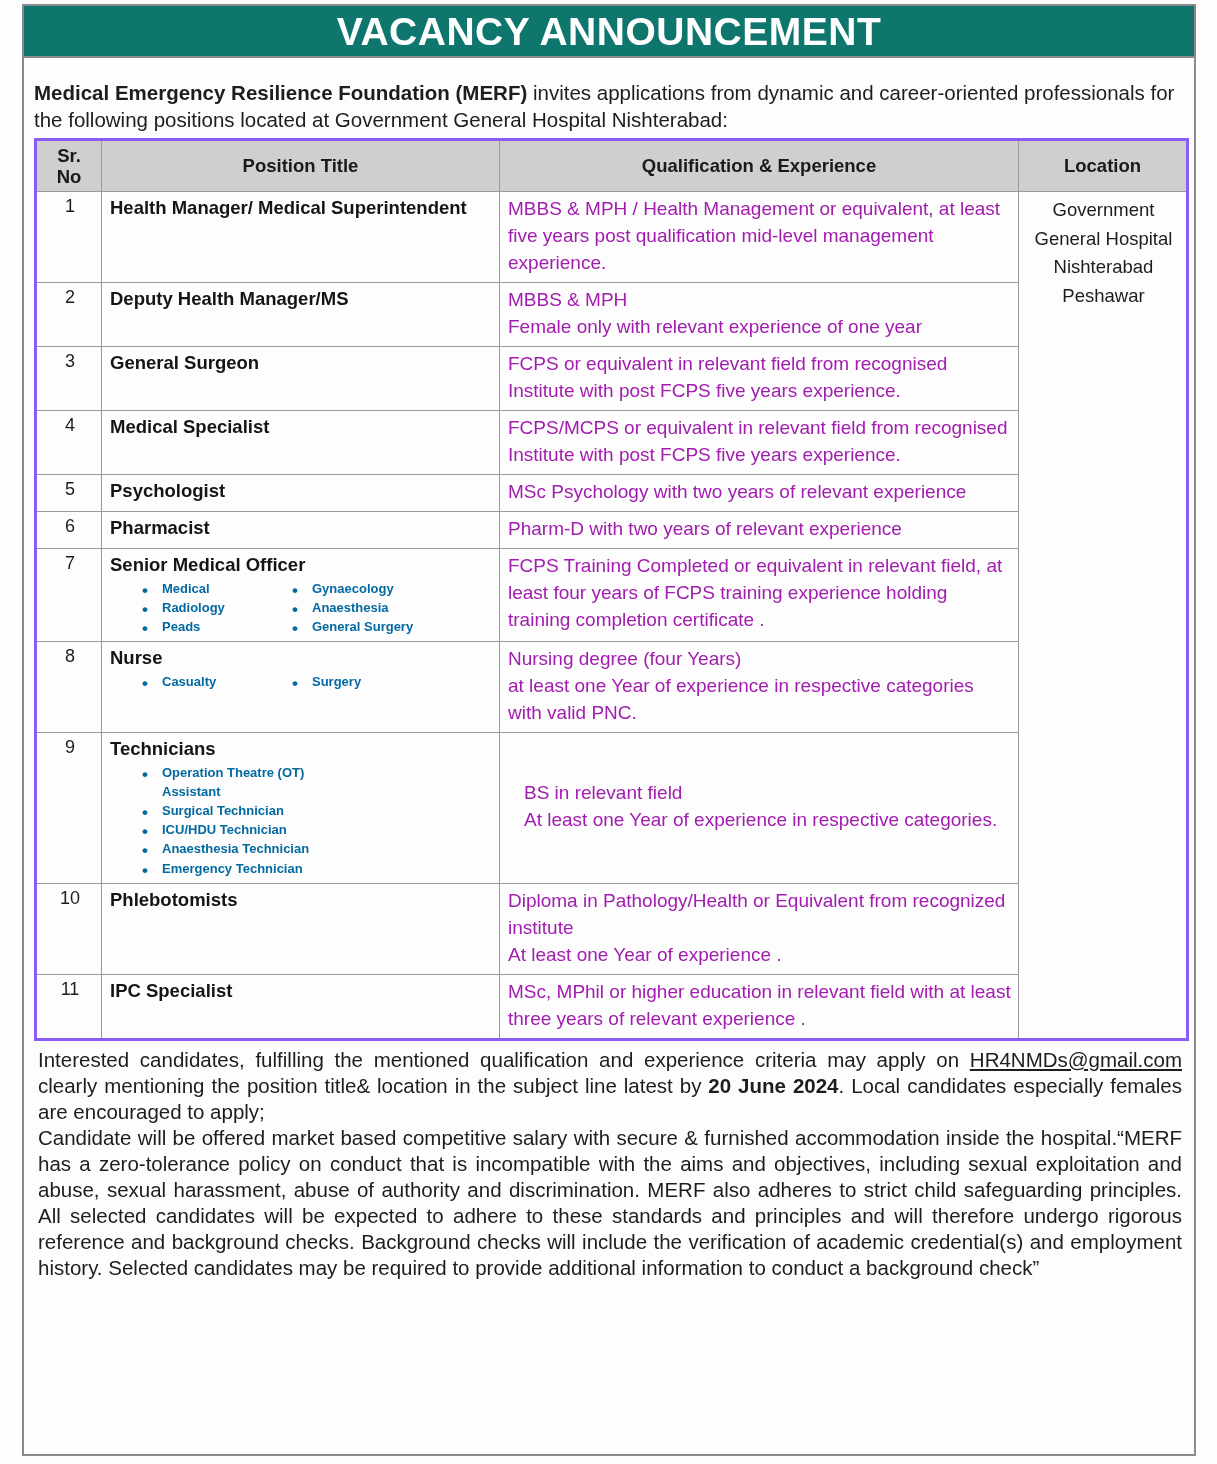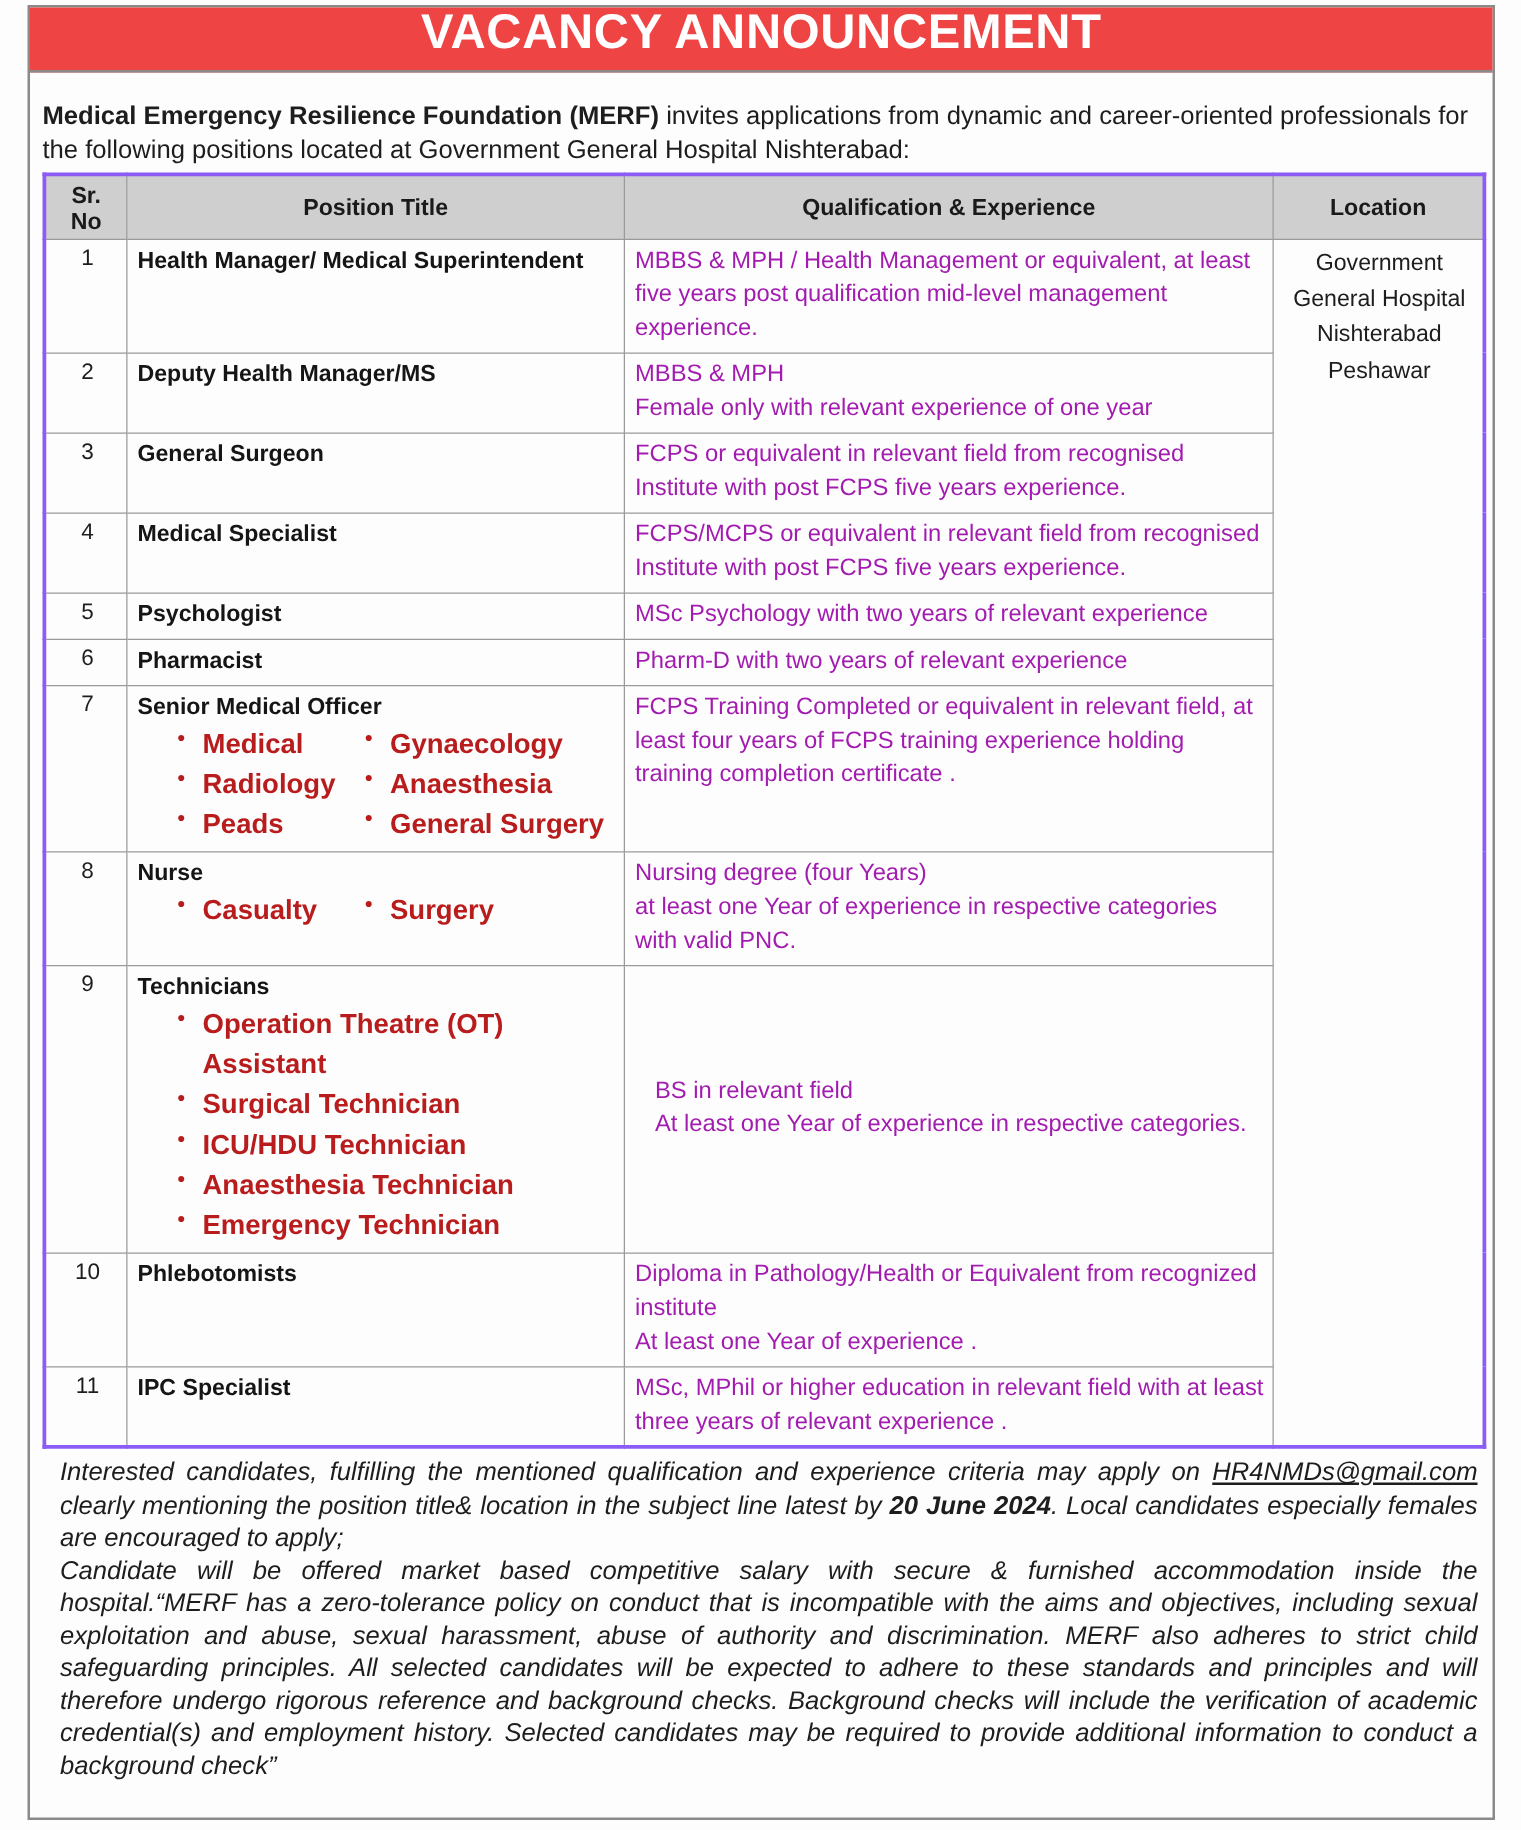--- a/index.html
+++ b/index.html
@@ -26,23 +26,24 @@
     position: absolute;
     left: 22px;
     top: 4px;
     width: 1174px;
     height: 1452px;
     border: 2px solid #8a8a8a;
     background: #fdfdfd;
   }
   
   .title-bar {
-    background: #ef4444;
+    background: #0f766e;
     height: 52px;
     display: flex;
+    align-items: center;
     justify-content: center;
     border-bottom: 2px solid #8a8a8a;
   }
   .title-bar h1 {
     margin: 0;
     color: #ffffff;
     font-size: 39px;
     font-weight: bold;
     letter-spacing: 0.5px;
     line-height: 1;
@@ -126,24 +127,24 @@
   }
   ul.subs.two-col {
     display: grid;
     grid-template-columns: 150px auto;
     column-gap: 0px;
     row-gap: 0px;
   }
   ul.subs li {
     position: relative;
     padding-left: 22px;
-    font-size: 22px;
+    font-size: 13px;
     font-weight: bold;
     line-height: 1.47;
-    color: #b91c1c;
+    color: #0369a1;
   }
   ul.subs li::before {
     content: "\2022";
     position: absolute;
     left: 2px;
     top: -1px;
     font-size: 17px;
     line-height: 1.5;
   }
   ul.subs li.cont {
@@ -152,22 +153,21 @@
   ul.subs li.cont::before { content: ""; }
 
   
   .footer {
     padding: 6px 12px 0 10px;
     font-size: 20.5px;
     line-height: 1.27;
     color: #1d1d1d;
   }
   .footer p {
-    margin: 0 0 0 14px;
-    font-style: italic;
+    margin: 0 0 0 4px;
   }
   .footer p.just { text-align: justify; }
   .footer b { font-weight: bold; }
   .footer a.email {
     color: #1d1d1d;
     text-decoration: underline;
   }
 </style>
 </head>
 <body>

